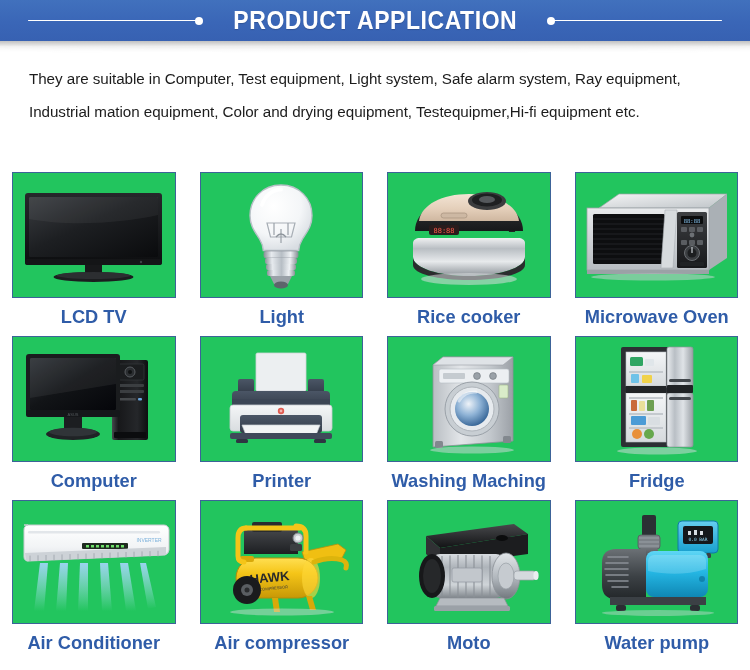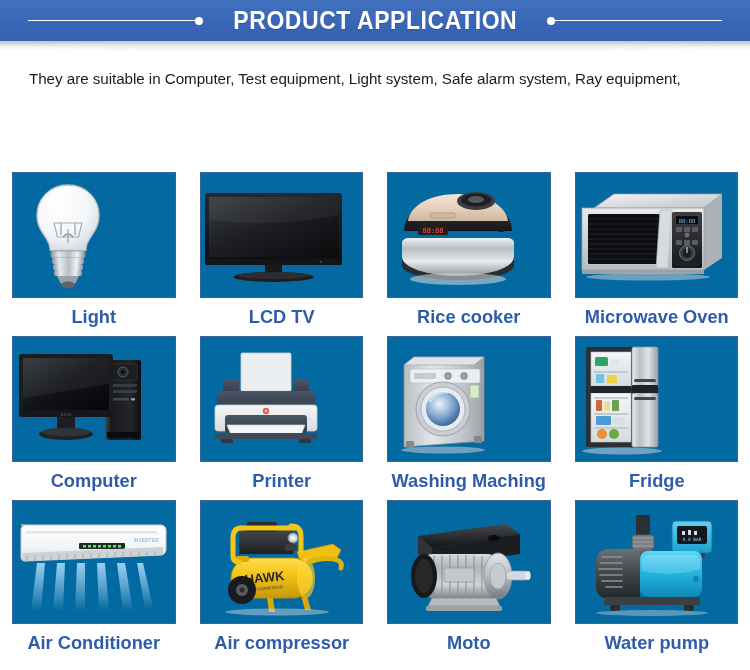--- a/index.html
+++ b/index.html
@@ -49,22 +49,22 @@
   .desc p{margin:6px;white-space:nowrap;}
 
   
   .grid{position:absolute;left:0;top:168px;width:750px;}
   .row{display:flex;}
   .cell{width:187.5px;box-sizing:border-box;}
   .card{
     margin:4px 12px 0 12px;
     height:124px;
     border:1.3px solid #3c6398;
-    background:#0369a1;
-    display:flex;align-items:center;
+    background:#22c55e;
+    display:flex;align-items:center;justify-content:center;
     overflow:hidden;
     position:relative;
     text-decoration:underline;
   }
   .row3 .card{height:122px;}
   .label{
     text-align:center;
     color:#2f5ca8;
     font-weight:bold;
     font-size:19px;
@@ -86,25 +86,53 @@
   <div class="banner-title">PRODUCT APPLICATION</div>
   <div class="deco deco-right">
     <div class="deco-line"></div>
     <div class="deco-dot"></div>
   </div>
 </div>
 <div class="banner-shadow"></div>
 
 <div class="desc">
   <p>They are suitable in Computer, Test equipment, Light system, Safe alarm system, Ray equipment,</p>
+  <p>Industrial mation equipment, Color and drying equipment, Testequipmer,Hi-fi equipment etc.</p>
 </div>
 
 <div class="grid">
 
   <div class="row row1">
+
+    <div class="cell">
+      <div class="card">
+        <svg class="art" width="145" height="100" viewBox="0 0 145 100">
+          <defs>
+            <linearGradient id="screenG" x1="0" y1="0" x2="1" y2="1">
+              <stop offset="0%" stop-color="#3a3d41"></stop>
+              <stop offset="45%" stop-color="#1d1f22"></stop>
+              <stop offset="100%" stop-color="#0a0b0d"></stop>
+            </linearGradient>
+            <linearGradient id="bezelG" x1="0" y1="0" x2="0" y2="1">
+              <stop offset="0%" stop-color="#26282b"></stop>
+              <stop offset="100%" stop-color="#0c0d0f"></stop>
+            </linearGradient>
+          </defs>
+          <rect x="4" y="8" width="137" height="72" rx="3" fill="url(#bezelG)"></rect>
+          <rect x="8" y="12" width="129" height="60" rx="1.5" fill="url(#screenG)"></rect>
+          <path d="M8 12h129v18c-40 9-92 11-129 4z" fill="#ffffff" opacity=".05"></path>
+          <rect x="4" y="74" width="137" height="6" rx="2.5" fill="#141517"></rect>
+          <circle cx="120" cy="77" r="1.2" fill="#3f4347"></circle>
+          <rect x="64" y="80" width="17" height="9" fill="#18191b"></rect>
+          <ellipse cx="72.5" cy="92" rx="40" ry="5" fill="#1b1d1f"></ellipse>
+          <ellipse cx="72.5" cy="90.5" rx="37" ry="3.4" fill="#2c2e31"></ellipse>
+        </svg>
+      </div>
+      <div class="label">LCD TV</div>
+    </div>
 
     <div class="cell">
       <div class="card">
         <svg class="art" width="110" height="112" viewBox="0 0 110 112">
           <defs>
             <radialGradient id="glassG" cx="38%" cy="32%" r="72%">
               <stop offset="0%" stop-color="#ffffff"></stop>
               <stop offset="62%" stop-color="#f4f6f8"></stop>
               <stop offset="100%" stop-color="#d8dde2"></stop>
             </radialGradient>
@@ -123,47 +151,20 @@
           <path d="M50 58q5-6 10 0" fill="none" stroke="#8f969d" stroke-width="1.3"></path>
           <rect x="38" y="72" width="34" height="7" rx="2" fill="url(#baseG)" stroke="#8f969d" stroke-width=".7"></rect>
           <rect x="39" y="79" width="32" height="6" rx="2" fill="url(#baseG)"></rect>
           <rect x="40" y="85" width="30" height="6" rx="2" fill="url(#baseG)"></rect>
           <rect x="41" y="91" width="28" height="6" rx="2" fill="url(#baseG)"></rect>
           <path d="M44 97h22l-4 8h-14z" fill="#9aa1a8"></path>
           <ellipse cx="55" cy="106" rx="7" ry="3.6" fill="#5d646b"></ellipse>
         </svg>
       </div>
       <div class="label">Light</div>
-    </div>
-
-    <div class="cell">
-      <div class="card">
-        <svg class="art" width="145" height="100" viewBox="0 0 145 100">
-          <defs>
-            <linearGradient id="screenG" x1="0" y1="0" x2="1" y2="1">
-              <stop offset="0%" stop-color="#3a3d41"></stop>
-              <stop offset="45%" stop-color="#1d1f22"></stop>
-              <stop offset="100%" stop-color="#0a0b0d"></stop>
-            </linearGradient>
-            <linearGradient id="bezelG" x1="0" y1="0" x2="0" y2="1">
-              <stop offset="0%" stop-color="#26282b"></stop>
-              <stop offset="100%" stop-color="#0c0d0f"></stop>
-            </linearGradient>
-          </defs>
-          <rect x="4" y="8" width="137" height="72" rx="3" fill="url(#bezelG)"></rect>
-          <rect x="8" y="12" width="129" height="60" rx="1.5" fill="url(#screenG)"></rect>
-          <path d="M8 12h129v18c-40 9-92 11-129 4z" fill="#ffffff" opacity=".05"></path>
-          <rect x="4" y="74" width="137" height="6" rx="2.5" fill="#141517"></rect>
-          <circle cx="120" cy="77" r="1.2" fill="#3f4347"></circle>
-          <rect x="64" y="80" width="17" height="9" fill="#18191b"></rect>
-          <ellipse cx="72.5" cy="92" rx="40" ry="5" fill="#1b1d1f"></ellipse>
-          <ellipse cx="72.5" cy="90.5" rx="37" ry="3.4" fill="#2c2e31"></ellipse>
-        </svg>
-      </div>
-      <div class="label">LCD TV</div>
     </div>
 
     <div class="cell">
       <div class="card">
         <svg class="art" width="140" height="108" viewBox="0 0 140 108">
           <defs>
             <linearGradient id="lidG" x1="0" y1="0" x2="0" y2="1">
               <stop offset="0%" stop-color="#f3e4d4"></stop>
               <stop offset="55%" stop-color="#e4cfba"></stop>
               <stop offset="100%" stop-color="#cfb7a0"></stop>

